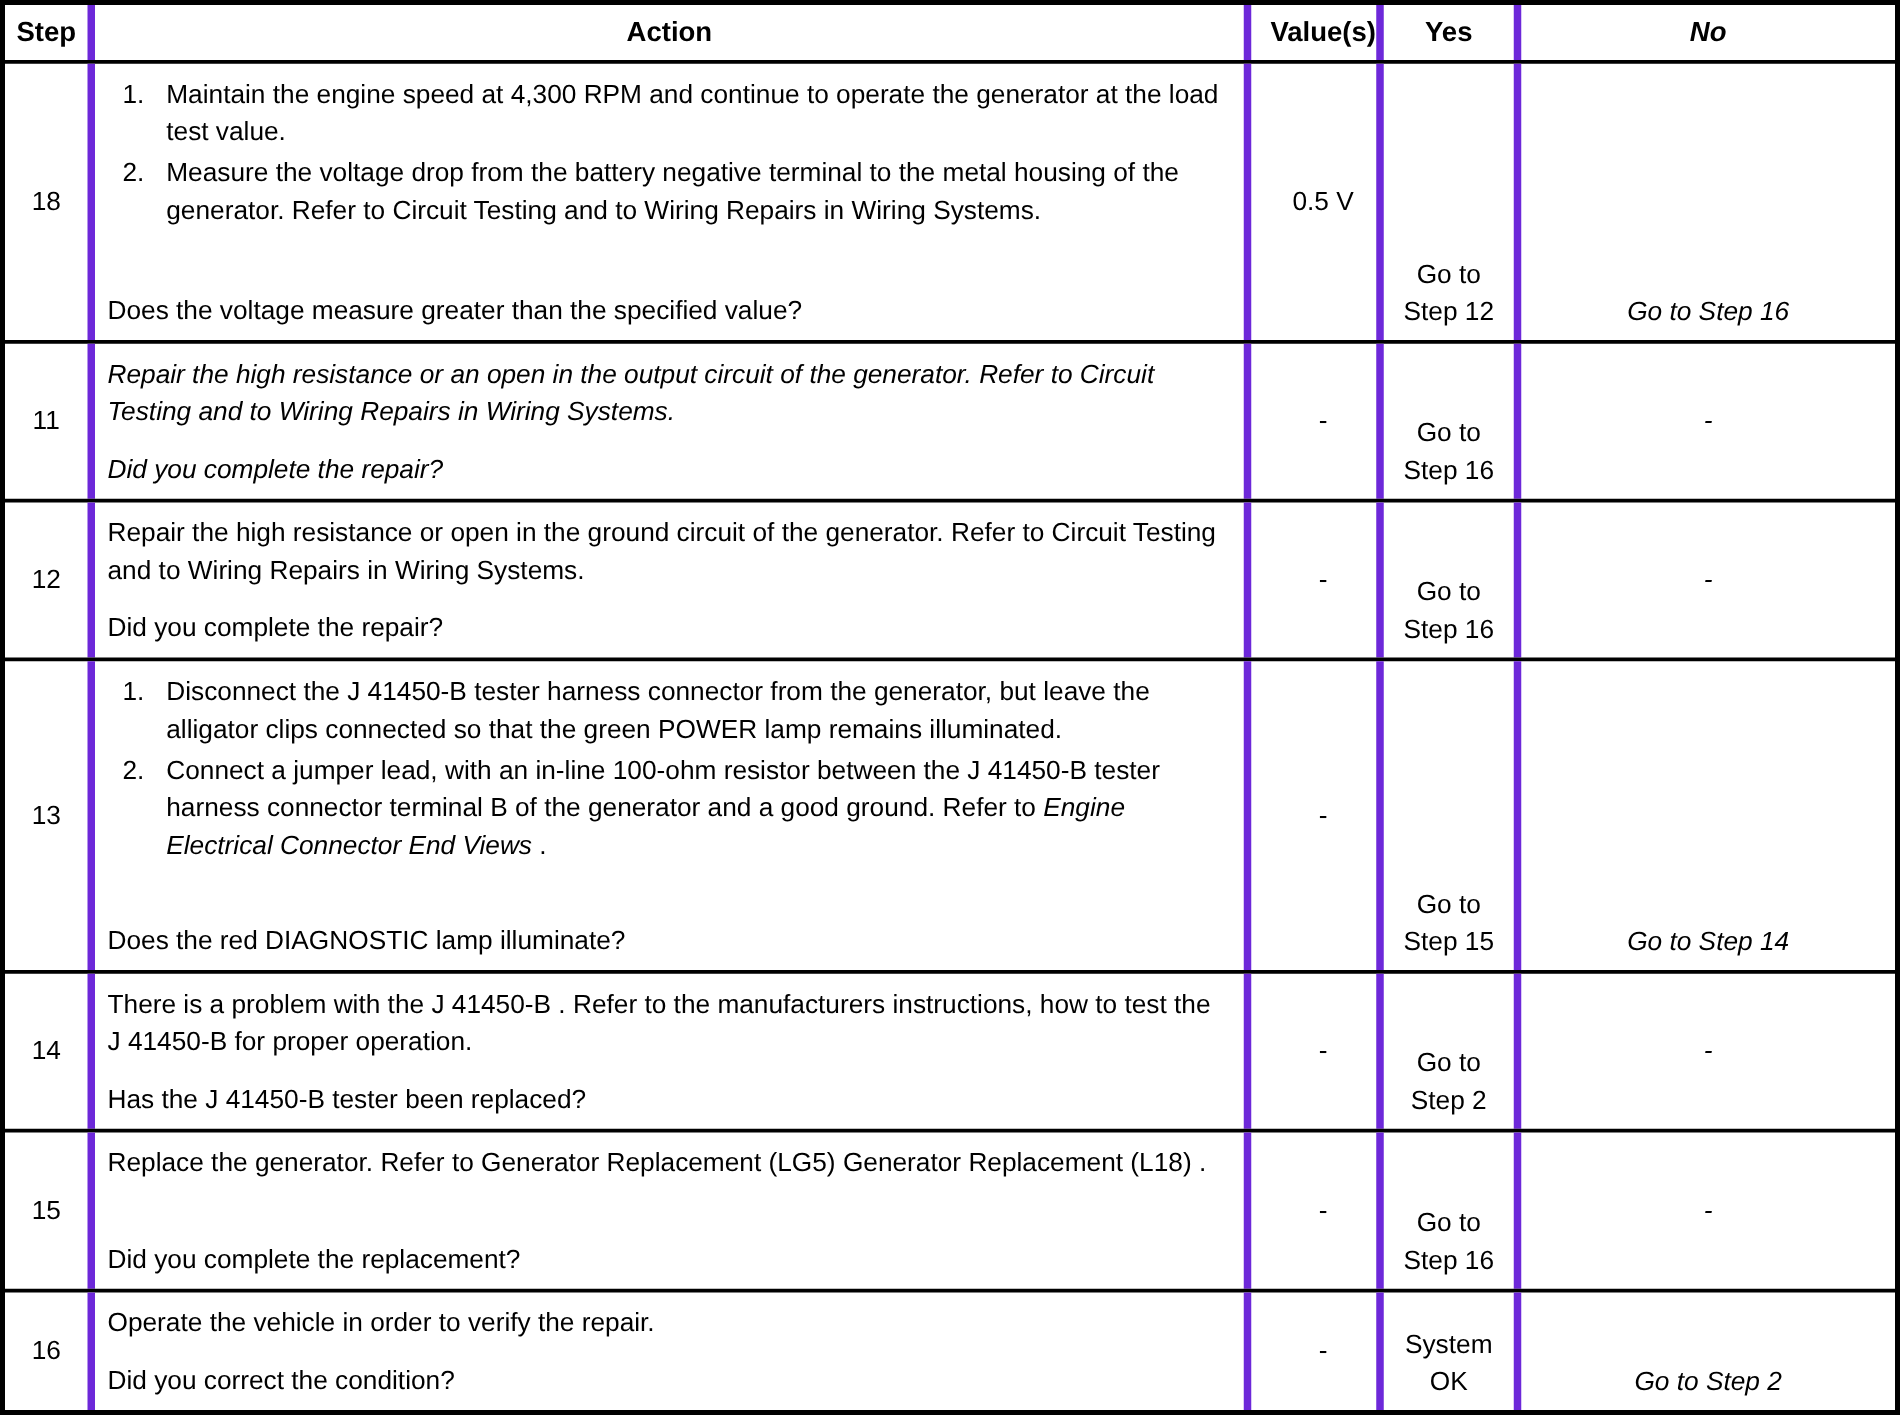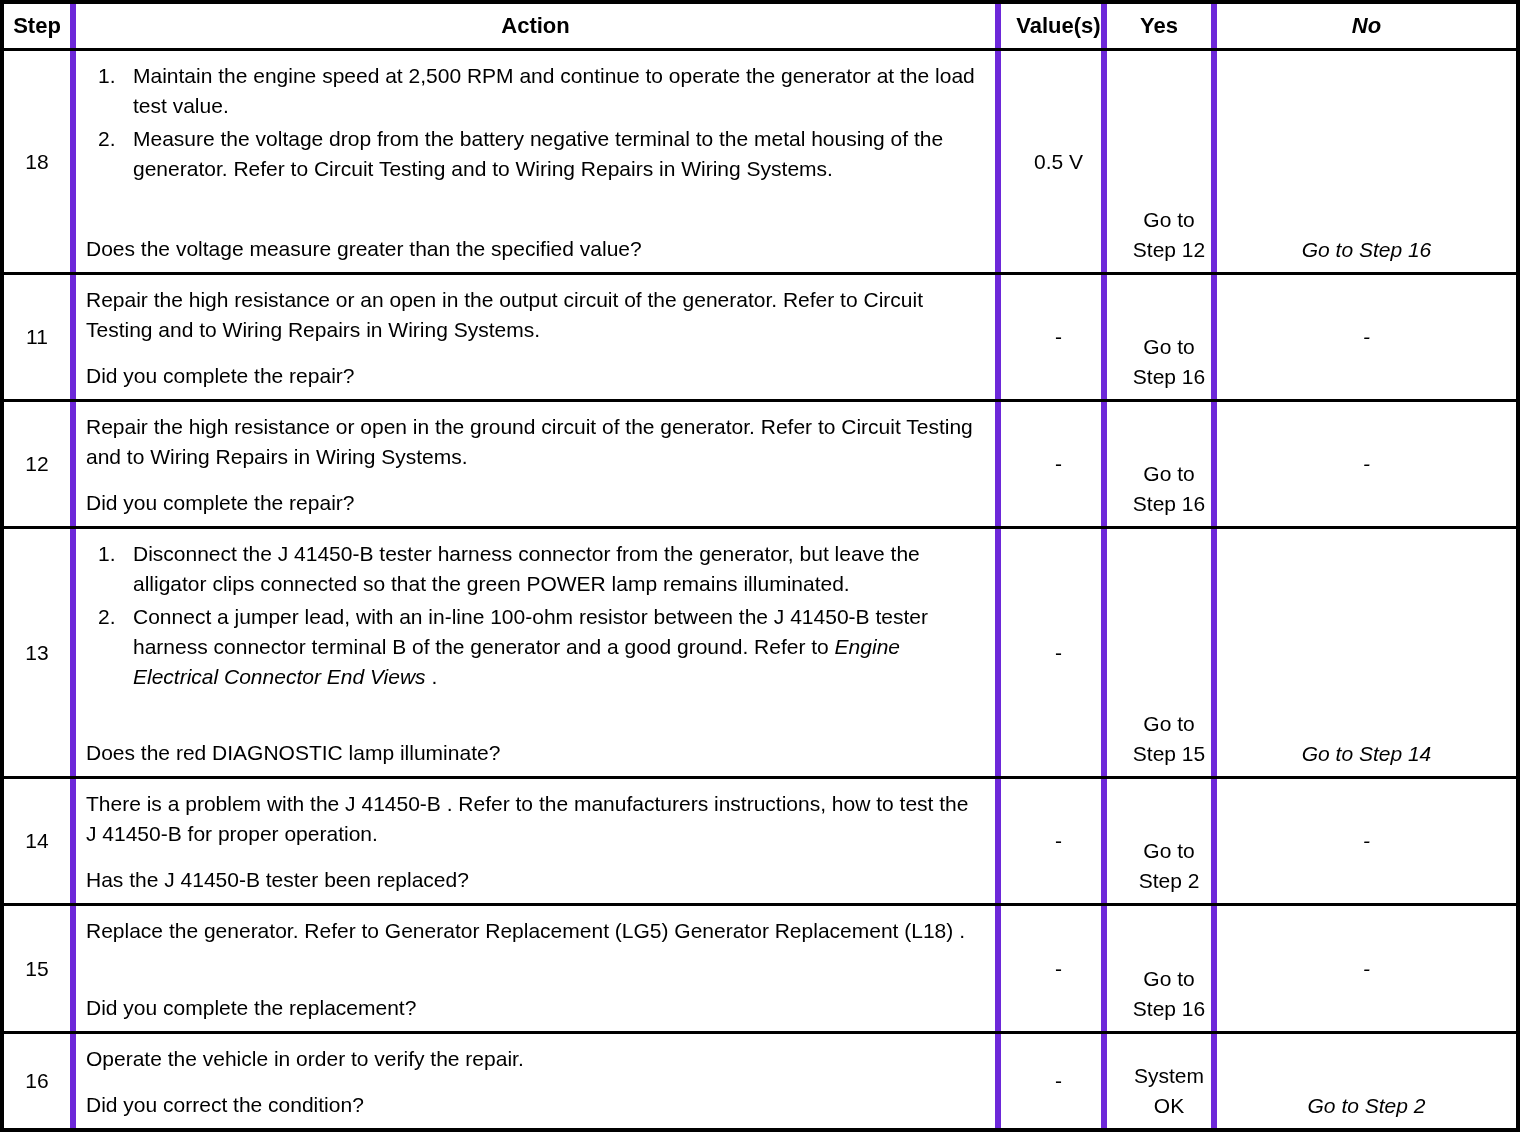--- a/index.html
+++ b/index.html
@@ -26,21 +26,21 @@
   .r15 { height: 128px; }
   .r16 { flex: 1; }
 
   .cell { border-left: 6px solid #6d28d9; min-width: 0; }
   .cell:first-child { border-left: none; }
 
   .c-step  { width: 66px;  flex: none; display: flex; align-items: center; justify-content: center; }
   .c-action{ width: 925px; flex: none; padding: 10px 14px 8px 10px;
              display: flex; flex-direction: column; justify-content: space-between; }
   .c-value { width: 106px; flex: none; display: flex; align-items: center; justify-content: center; text-align: center; padding-left: 15px; }
-  .c-yes   { width: 110px; flex: none; display: flex; align-items: flex-end; justify-content: flex-end;
+  .c-yes   { width: 110px; flex: none; display: flex; align-items: flex-end; justify-content: center;
              text-align: center; padding-bottom: 7px; }
   .c-yes .wrapbox { display: block; max-width: 84px; }
   .c-no    { flex: 1; display: flex; justify-content: center; text-align: center; font-style: italic; }
   .c-no.v-bottom { align-items: flex-end; padding-bottom: 7px; }
   .c-no.v-center { align-items: center; }
 
   .header .cell { display: flex; align-items: center; justify-content: center;
                   font-weight: bold; font-size: 22px; }
 
   .action-list { display: flex; flex-direction: column; gap: 3px; padding-left: 12px; }
@@ -61,41 +61,41 @@
     <div class="cell c-yes" style="align-items:center;padding-bottom:0;">Yes</div>
     <div class="cell c-no v-center">No</div>
   </div>
 
   <div class="row r10">
     <div class="cell c-step">18</div>
     <div class="cell c-action">
       <div class="action-list">
         <div class="list-item">
           <span class="num">1.</span>
-          <span class="li-text">Maintain the engine speed at 2,500 RPM and continue to operate the generator at the load test value.</span>
+          <span class="li-text">Maintain the engine speed at 4,300 RPM and continue to operate the generator at the load test value.</span>
         </div>
         <div class="list-item">
           <span class="num">2.</span>
           <span class="li-text">Measure the voltage drop from the battery negative terminal to the metal housing of the generator. Refer to Circuit Testing and to Wiring Repairs in Wiring Systems.</span>
         </div>
       </div>
       <div class="question">Does the voltage measure greater than the specified value?</div>
     </div>
     <div class="cell c-value">0.5 V</div>
     <div class="cell c-yes">
       <span class="wrapbox">Go to Step 12</span>
     </div>
     <div class="cell c-no v-bottom">
       <span>Go to Step 16</span>
     </div>
   </div>
 
   <div class="row r11">
     <div class="cell c-step">11</div>
-    <div class="cell c-action" style="padding-left:10px;">
+    <div class="cell c-action" style="padding-left:10px;font-style:italic;">
       <div class="action-text">Repair the high resistance or an open in the output circuit of the generator. Refer to Circuit Testing and to Wiring Repairs in Wiring Systems.</div>
       <div class="question">Did you complete the repair?</div>
     </div>
     <div class="cell c-value">-</div>
     <div class="cell c-yes">
       <span class="wrapbox">Go to Step 16</span>
     </div>
     <div class="cell c-no v-center">
       <span>-</span>
     </div>

